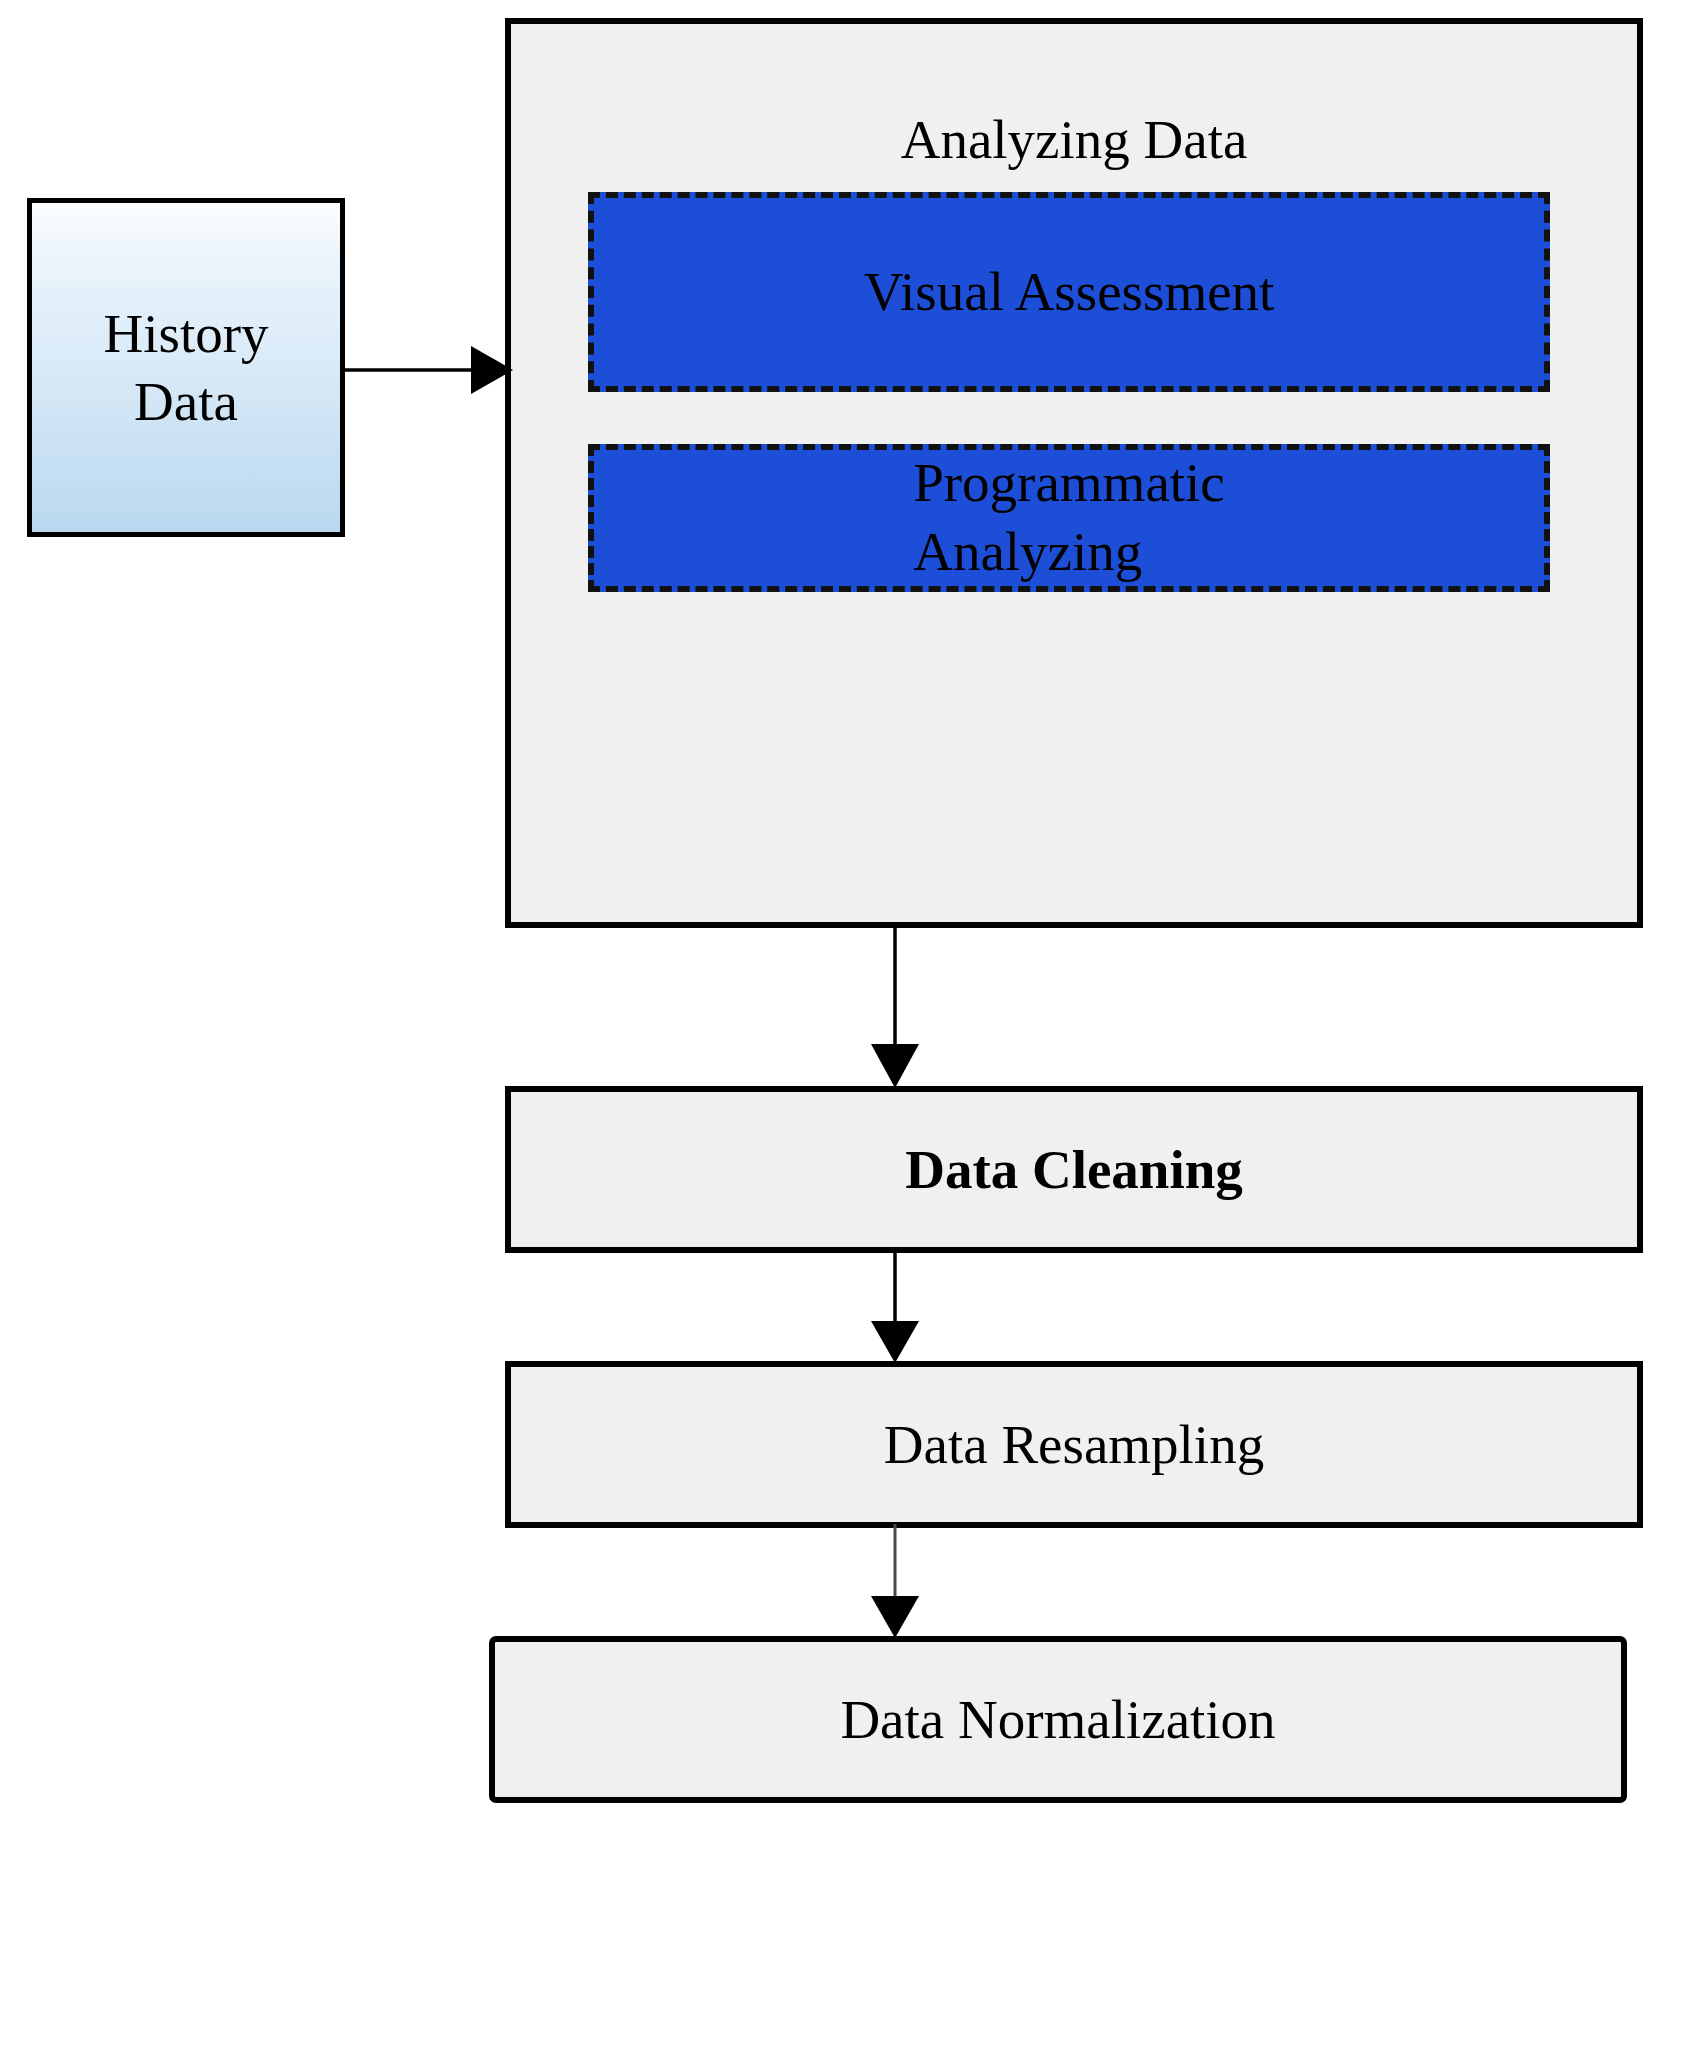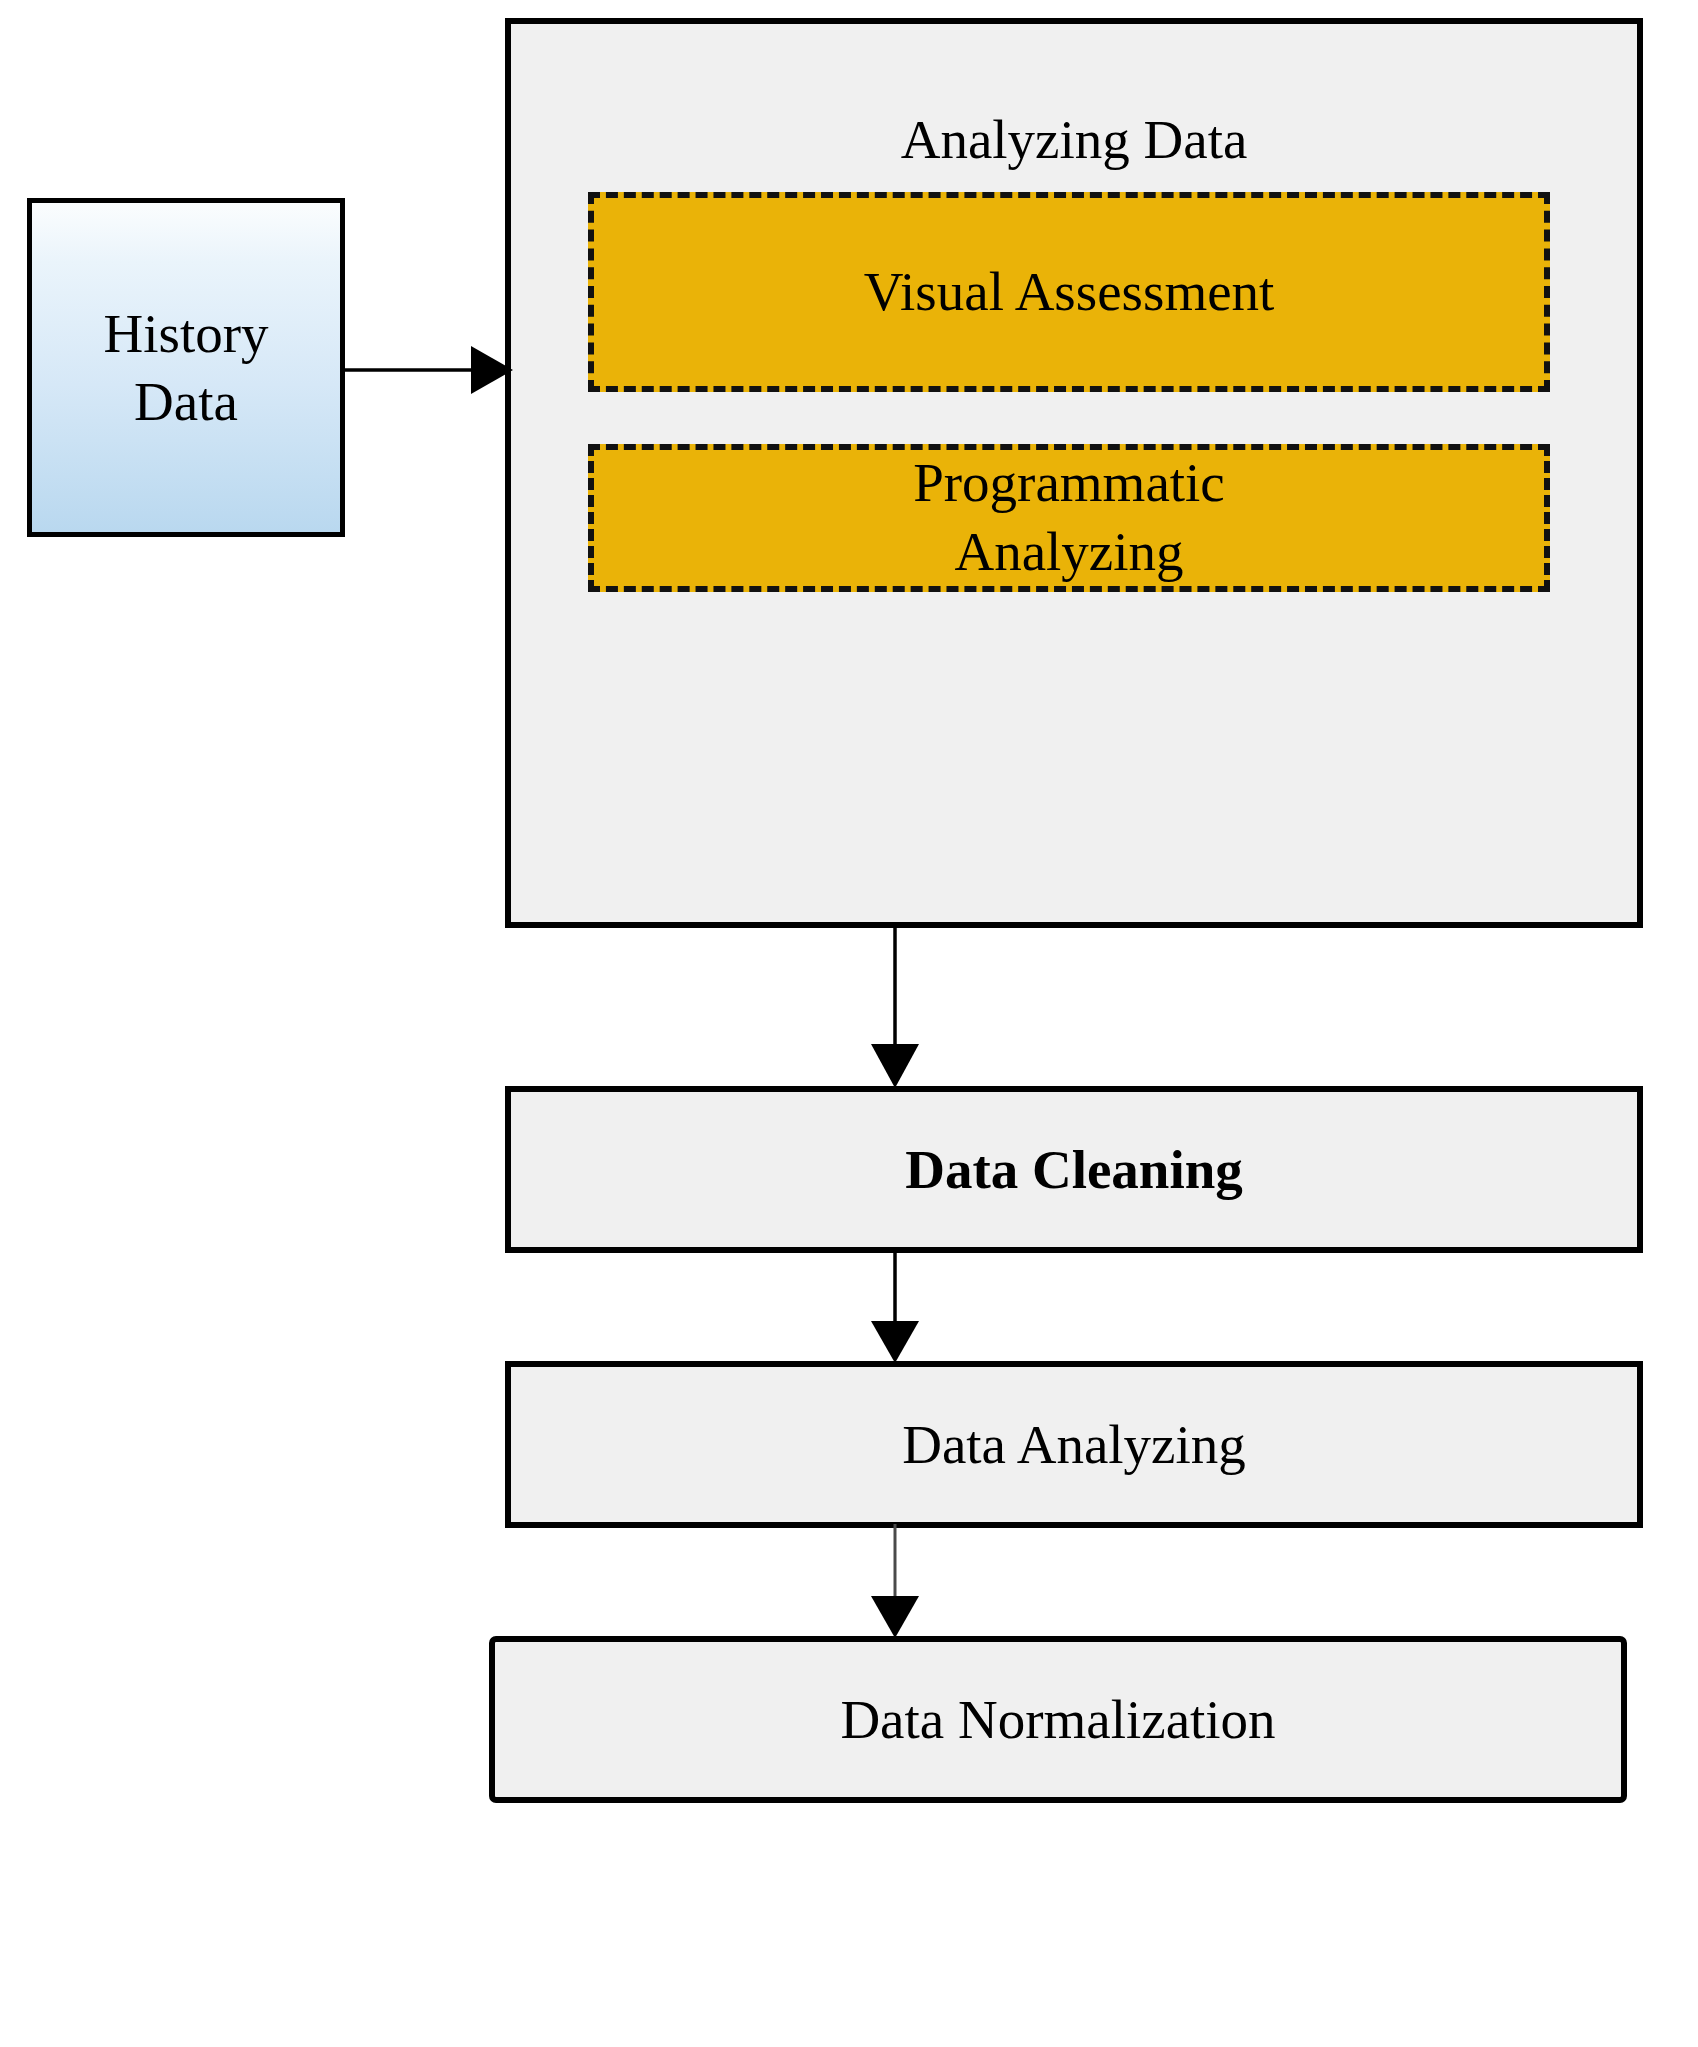--- a/index.html
+++ b/index.html
@@ -49,25 +49,25 @@
     text-align: center;
     font-size: 55px;
     line-height: 1;
     font-family: Liberation Serif, serif;
   }
 
   .dashed-box {
     position: absolute;
     box-sizing: border-box;
     border: 6px dashed #111111;
-    background: #eab308;
+    background: #1d4ed8;
     display: flex;
     align-items: center;
     justify-content: center;
-    text-align: center;
+    text-align: left;
     font-size: 55px;
     line-height: 1.25;
   }
 
   .process-box {
     border: 6px solid #000000;
     background: #f0f0f0;
     font-size: 55px;
   }
 
@@ -115,21 +115,21 @@
         <div>Analyzing</div>
       </div>
     </div>
   </div>
 
   <div class="node process-box" style="left:505px; top:1086px; width:1138px; height:167px;font-weight:bold;">
     <span>Data Cleaning</span>
   </div>
 
   <div class="node process-box" style="left:505px; top:1361px; width:1138px; height:167px;">
-    <span>Data Analyzing</span>
+    <span>Data Resampling</span>
   </div>
 
   <div class="node process-box" style="left:489px; top:1636px; width:1138px; height:167px;border-radius:7px;">
     <span>Data Normalization</span>
   </div>
 
   <svg class="connector" style="left:345px; top:330px; width:170px; height:80px;" viewBox="0 0 170 80">
     <line class="conn-line" x1="0" y1="40" x2="128" y2="40"></line>
     <polygon class="conn-head" points="126,16 168,40 126,64"></polygon>
   </svg>

